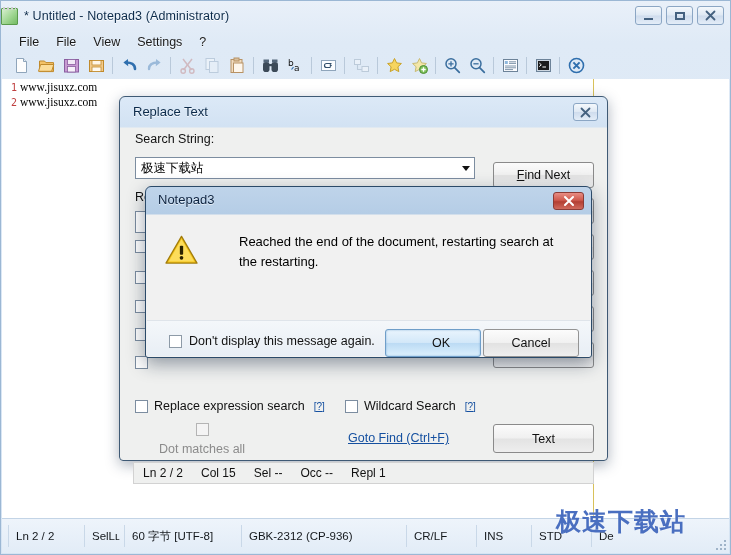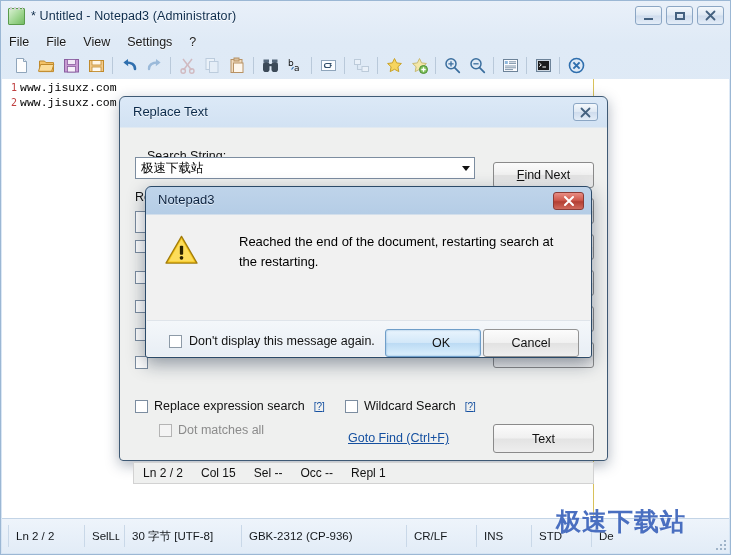--- a/index.html
+++ b/index.html
@@ -17,21 +17,21 @@
   }
 
   
   .win-frame {
     position: absolute; left: 0; top: 0; width: 731px; height: 555px;
     border: 1px solid #9bb7d4;
     background: linear-gradient(to bottom, #e9f0f9 0%, #dfeaf6 42px, #d6e4f3 100%);
   }
   .titlebar {
     position: absolute; left: 0; top: 0; right: 0; height: 30px;
-    display: flex; align-items: center; padding-left: 7px;
+    display: flex; align-items: center; padding-left: 0;
   }
   .title-icon {
     width: 17px; height: 17px; margin-right: 6px; position: relative;
     background: linear-gradient(135deg,#d9f0d2 0%, #9fd691 55%, #74bb63 100%);
     border: 1px solid #5a9b4c; border-radius: 1px;
   }
   .title-icon::before {
     content: ""; position: absolute; left: 1px; top: -2px; width: 13px; height: 3px;
     background: repeating-linear-gradient(to right,#cfcfcf 0 2px,transparent 2px 4px);
   }
@@ -46,21 +46,21 @@
     display: flex; align-items: center; justify-content: center;
     font-size: 10px; color: #44617f;
   }
   .wbtn .glyph { display:block; line-height: 1; }
   .wbtn.min .glyph { width: 9px; height: 2px; background: #44617f; margin-top: 7px; }
   .wbtn.max .glyph { width: 10px; height: 8px; border: 2px solid #44617f; }
 
   
   .menubar {
     position: absolute; left: 0; top: 30px; right: 0; height: 21px;
-    display: flex; align-items: center; gap: 0px;
+    display: flex; align-items: center; padding-left: 10px; gap: 0px;
   }
   .menu-item {
     font-size: 12.5px; color: #1a1a1a; padding: 2px 9px 2px 8px;
     text-shadow: 0 1px 0 rgba(255,255,255,.7);
   }
 
   
   .toolbar {
     position: absolute; left: 0; top: 51px; right: 0; height: 27px;
     display: flex; align-items: center; padding-left: 8px; gap: 1px;
@@ -80,21 +80,21 @@
   }
   .gutter {
     position: absolute; left: 0; top: 0; width: 16px; bottom: 0;
     background: #ffffff;
   }
   .ln {
     position: absolute; right: 1px; font-family: "DejaVu Sans Mono", monospace;
     font-size: 10px; color: #c04040;
   }
   .code-line {
-    position: absolute; left: 18px; font-family: Liberation Mono, monospace;
+    position: absolute; left: 18px; font-family: Liberation Serif, serif;
     font-size: 11.5px; color: #000; white-space: pre;
   }
   .longline-marker {
     position: absolute; top: 0; bottom: 0; width: 1px; background: #d8c15a;
   }
 
   
   .statusbar {
     position: absolute; left: 1px; right: 1px; bottom: 1px; height: 35px;
     background: linear-gradient(to bottom,#eef4fb 0%, #e2ecf7 100%);
@@ -176,21 +176,21 @@
   }
   .btn u { text-decoration: underline; }
   .cb {
     position: absolute; display: flex; align-items: center; gap: 6px;
     font-size: 12.5px; color: #111;
   }
   .cb .box {
     width: 13px; height: 13px; border: 1px solid #7c8da0; background: #fff;
     flex: none;
   }
-  .cb.disabled { color: #8b8b8b; }
+  .cb.disabled { color: #8b8b8b; flex-direction: column; }
   .cb.disabled .box { border-color: #b4b4b4; background: #f4f4f4; }
   .hlink {
     position: absolute; font-size: 12.5px; color: #1550a0;
     text-decoration: underline; cursor: pointer;
   }
   .qmark {
     display: inline-block; font-size: 10px; color: #1550a0;
     text-decoration: underline; vertical-align: 1px; margin-left: 3px;
   }
   .dlg-status {
@@ -476,21 +476,21 @@
       </div>
       <div class="code-line" style="top:2px;">www.jisuxz.com</div>
       <div class="code-line" style="top:17px;">www.jisuxz.com</div>
       <div class="longline-marker" style="left:591px;"></div>
     </div>
 
     <div class="statusbar">
       <div class="sb-inner">
         <div class="sb-cell" style="width:76px">Ln 2 / 2</div>
         <div class="sb-cell" style="width:40px;padding-right:0">SelLʟ</div>
-        <div class="sb-cell" style="width:117px">30 字节 [UTF-8]</div>
+        <div class="sb-cell" style="width:117px">60 字节 [UTF-8]</div>
         <div class="sb-cell" style="width:165px">GBK-2312 (CP-936)</div>
         <div class="sb-cell" style="width:70px">CR/LF</div>
         <div class="sb-cell" style="width:55px">INS</div>
         <div class="sb-cell" style="width:60px">STD</div>
         <div class="sb-cell" style="width:45px;border-right:none">De</div>
       </div>
       <div class="sb-grip">
         <i style="right:0;bottom:0"></i>
           <i style="right:4px;bottom:0"></i>
           <i style="right:8px;bottom:0"></i>
@@ -506,21 +506,21 @@
   <div class="dlg-replace">
     <div class="dlg-title">Replace Text</div>
     <div class="dlg-close">
       <svg width="11" height="11" viewBox="0 0 11 11">
         <path d="M1.5 1.5 L9.5 9.5 M9.5 1.5 L1.5 9.5" stroke="#44617f" stroke-width="1.8" fill="none" stroke-linecap="round"></path>
       </svg>
     </div>
 
     <div class="dlg-body">
 
-      <div class="lbl" style="left:14px; top:21px;margin-left:12px;">Search String:</div>
+      <div class="lbl" style="left:14px; top:4px;">Search String:</div>
       <div class="combo" style="left:14px; top:29px; width:340px;">
         <div class="cval">极速下载站</div>
         <div class="carrow"></div>
       </div>
 
       <div class="btn" style="left:372px; top:34px; width:101px; height:26px;">
         <span><u>F</u><span>ind Next</span></span>
       </div>
 
       <div class="lbl" style="left:14px; top:62px;">Replace With:</div>

